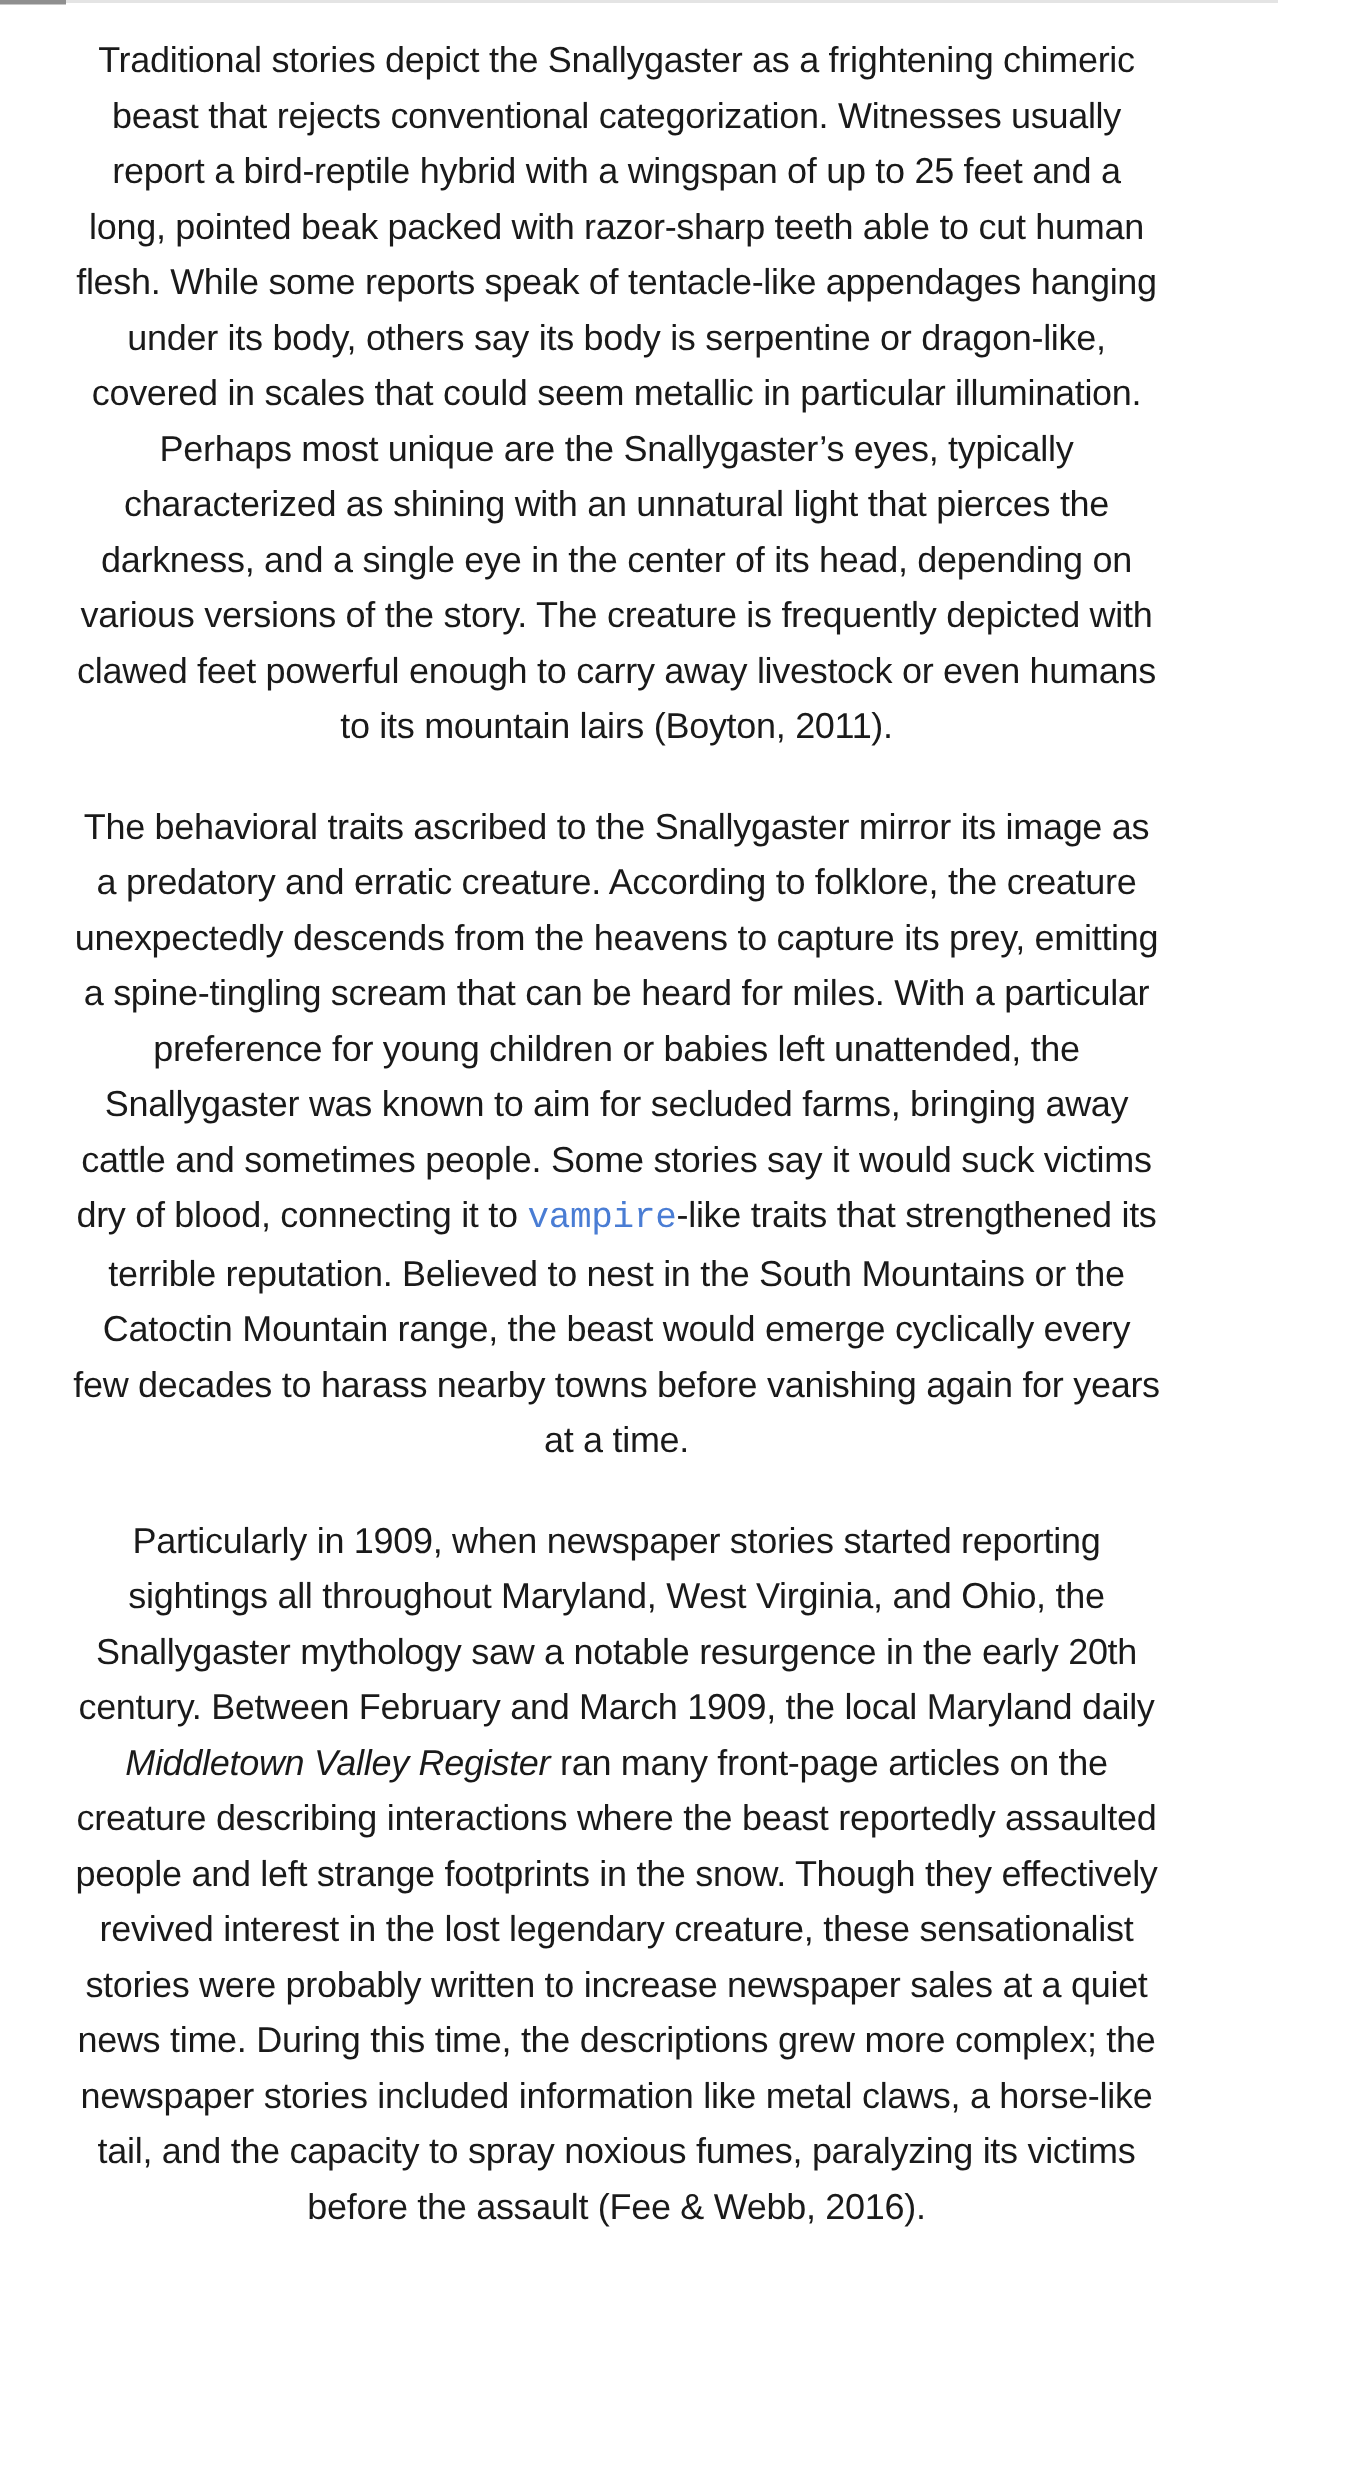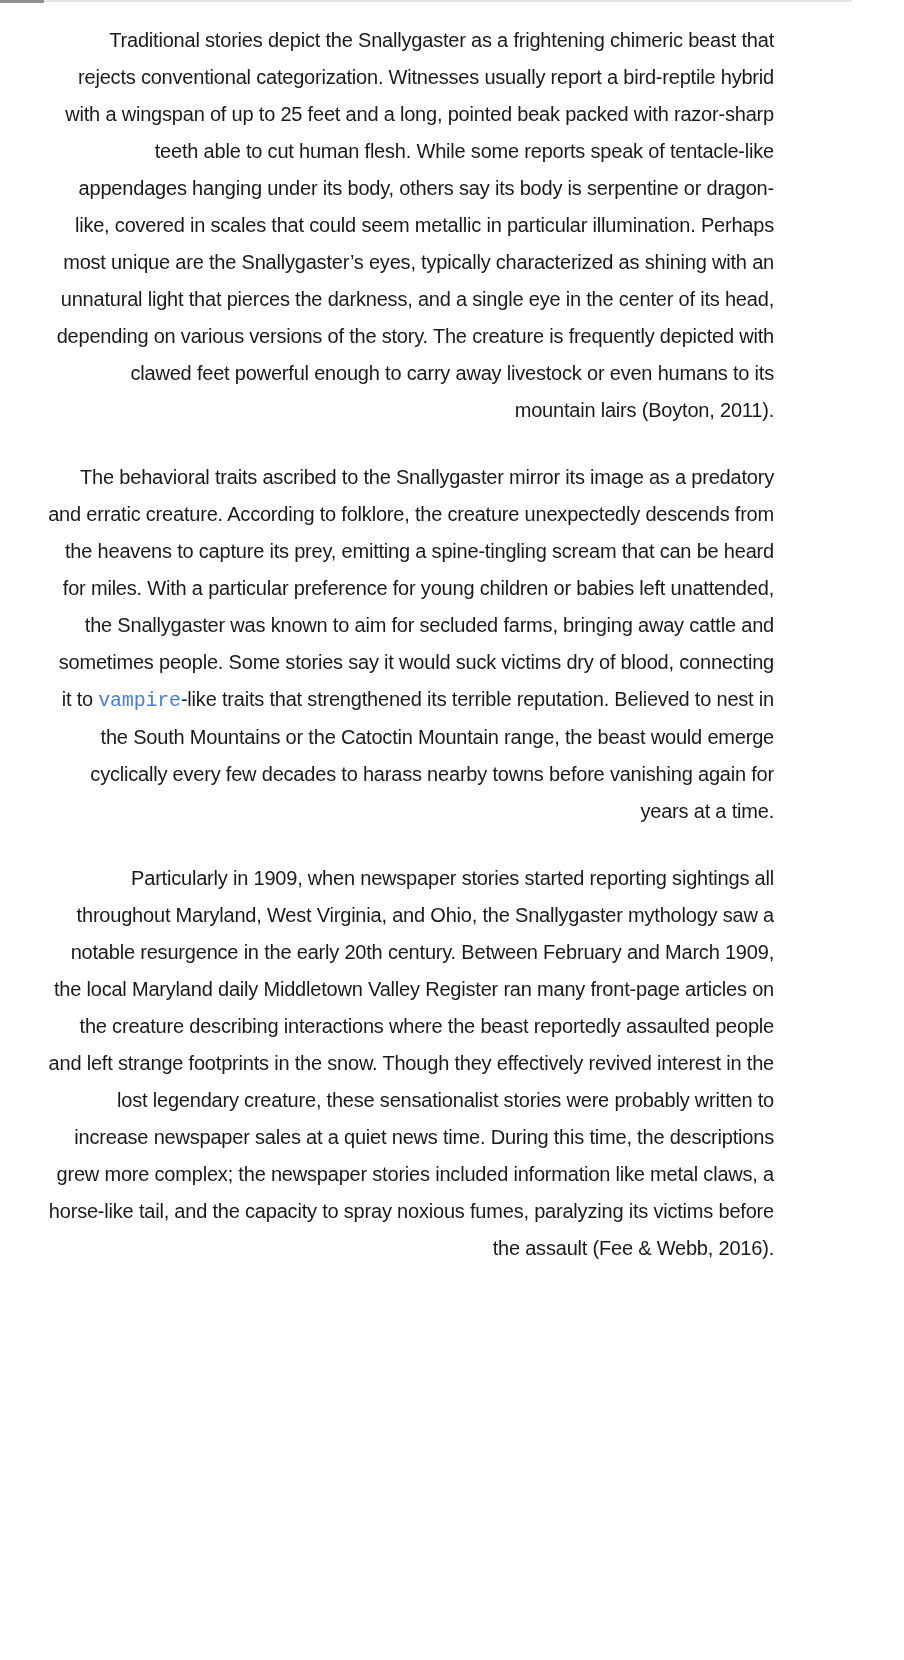--- a/index.html
+++ b/index.html
@@ -23,29 +23,29 @@
     width: 44px; height: 3px;
     background: var(--notch, #8f8f8f);
   }
   .article {
     position: absolute;
     top: 22px;
     left: 48px;
     width: 726px;
   }
   .para {
-    font-size: 20px;
+    font-size: 24px;
     line-height: 37px;
     letter-spacing: -0.2px;
     color: var(--text, #1a1a1a);
     margin-bottom: 30px;
-    text-align: right;
+    text-align: center;
   }
   .para .text { font-style: normal; }
-  .para .italic { }
+  .para .italic { font-style: italic; }
   .para a.link {
     color: var(--link, #4a7dd4);
     text-decoration: none;
     cursor: pointer;
     font-family: Liberation Mono, monospace;
   }
 </style>
 </head>
 <body style="background: rgb(255, 255, 255);">
 

